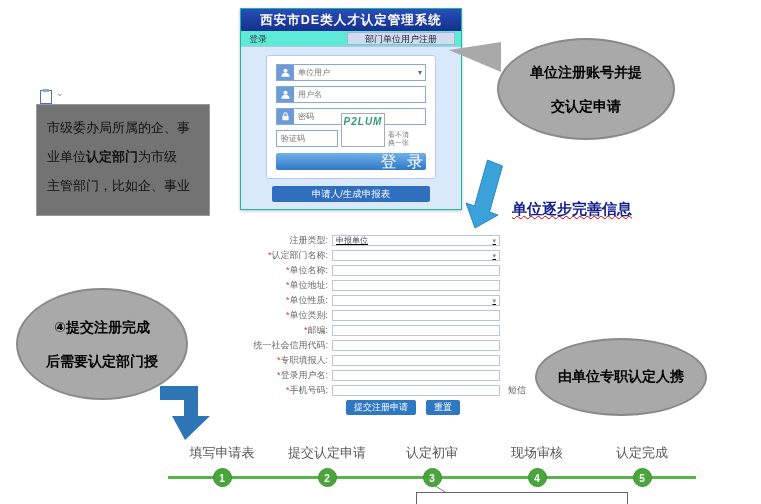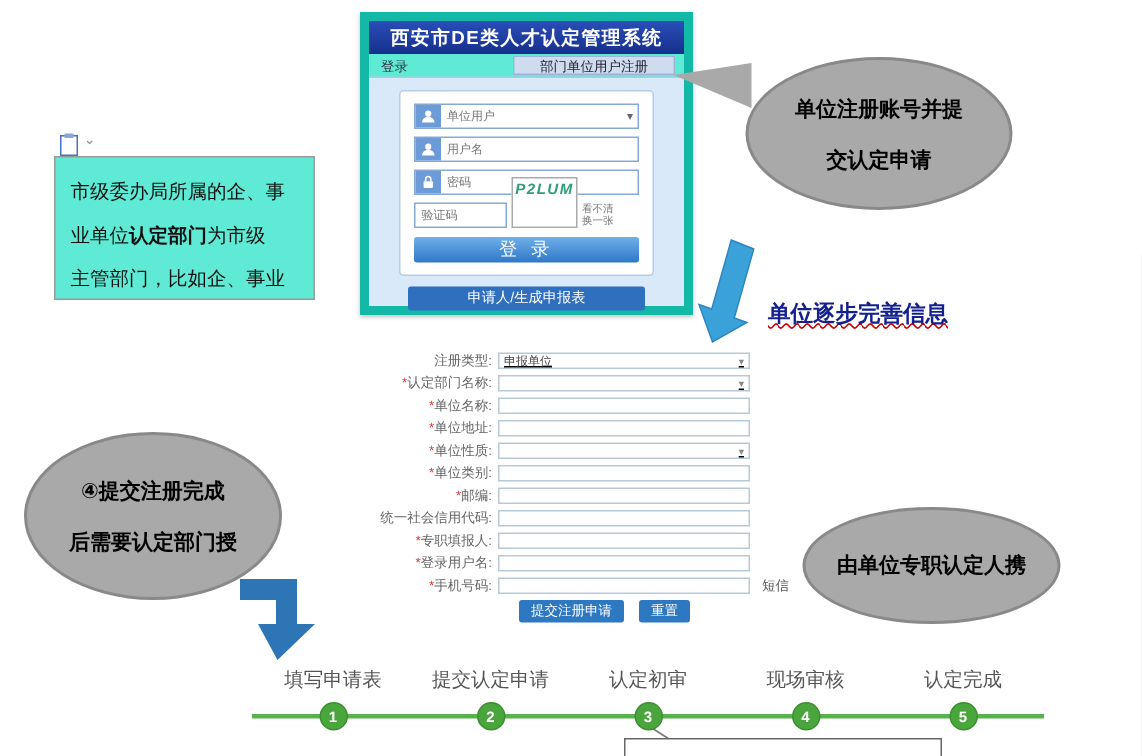--- a/index.html
+++ b/index.html
@@ -1,47 +1,47 @@
 <!DOCTYPE html>
 <html><head>
 <meta charset="utf-8">
 <style>
   * { margin:0; padding:0; box-sizing:border-box; }
   html,body { background:#f2f2f2; }
   body { font-family:"Liberation Sans","DejaVu Sans",sans-serif; }
   .stage { position:relative; width:761px; height:504px; background:#ffffff; overflow:hidden; margin:0 auto; }
 
   
-  .login-win { position:absolute; left:240px; top:8px; width:222px; height:202px; background:#d9e9f9; border:6px solid #14b8a6; box-shadow:0 1px 3px rgba(0,0,0,.25); }
+  .login-win { position:absolute; left:240px; top:8px; width:222px; height:202px; background:#d9e9f9; border:1px solid #14b8a6; box-shadow:0 1px 3px rgba(0,0,0,.25); }
   .login-title { height:22px; line-height:22px; text-align:center; color:#fff; font-size:12.5px; font-weight:bold; background:linear-gradient(#2a4db8,#15308c); letter-spacing:1px; }
   .login-tabs { position:relative; height:16px; background:#5eead4; border-bottom:1px solid #b4c6e4; }
   .tab-login { position:absolute; left:8px; top:2px; font-size:9px; color:#334; cursor:default; }
   .tab-reg { position:absolute; right:6px; top:1px; width:108px; height:13px; line-height:13px; text-align:center; font-size:9px; color:#223; background:#cfdcf0; border:1px solid #9db5da; }
   .login-panel { width:170px; margin:8px auto 0; background:#fff; border:1px solid #b7cce6; border-radius:3px; padding:8px 0; }
   .lrow { width:150px; height:17px; margin:0 auto 5px; background:#fff; border:1px solid #87a9d6; display:flex; align-items:center; }
   .licon { width:17px; height:100%; background:#6d9bd8; display:flex; align-items:center; justify-content:center; flex:none; }
   .lrow input { flex:1; min-width:0; border:none; outline:none; background:transparent; font-size:8px; padding-left:4px; color:#333; font-family:inherit; }
   .lrow .chev { font-size:8px; color:#667; padding-right:3px; }
   .cap-row { width:150px; height:17px; margin:0 auto 6px; display:flex; align-items:flex-end; gap:3px; }
   .cap-input { width:62px; height:17px; background:#fff; border:1px solid #87a9d6; display:flex; align-items:center; }
   .cap-input input { width:100%; border:none; outline:none; background:transparent; font-size:8px; padding-left:4px; color:#333; font-family:inherit; }
   .cap-img { width:44px; height:34px; line-height:15px; background:#fff; border:1px solid #aaa; text-align:center; font-size:10px; font-weight:bold; font-style:italic; color:#2e9e78; letter-spacing:1px; }
   .cap-refresh { font-size:7px; line-height:8px; color:#777; }
-  .login-btn { width:150px; height:17px; line-height:17px; margin:2px auto 0; text-align:center; color:#fff; font-size:12px; letter-spacing:3px; border-radius:2px; background:linear-gradient(#6fb0e8,#2f78c8); cursor:pointer; }
+  .login-btn { width:150px; height:17px; line-height:17px; margin:2px auto 0; text-align:right; color:#fff; font-size:16px; letter-spacing:3px; border-radius:2px; background:linear-gradient(#6fb0e8,#2f78c8); cursor:pointer; }
   .login-btn2 { width:158px; height:16px; line-height:16px; margin:7px auto 0; text-align:center; color:#fff; font-size:9.5px; border-radius:2px; background:#2f6fbe; cursor:pointer; }
 
   
   .ellipse { position:absolute; background:#a9a9a9; border:2px solid #898989; border-radius:50%; display:flex; flex-direction:column; justify-content:center; align-items:center; color:#000; font-weight:bold; text-align:center; }
   #co-tr { left:497px; top:38px; width:178px; height:102px; font-size:14px; line-height:34px; }
   #co-tr-tail { position:absolute; left:449px; top:42px; width:0; height:0; border-top:8px solid transparent; border-bottom:22px solid transparent; border-right:52px solid #a9a9a9; }
   #co-left { left:16px; top:288px; width:172px; height:112px; font-size:14px; line-height:34px; }
   #co-right { left:535px; top:338px; width:172px; height:78px; font-size:14px; }
 
   
-  .note-box { position:absolute; left:36px; top:104px; width:174px; height:96px; background:#5eead4; border:1px solid #9a9a9a; padding:8px 8px 0 10px; font-size:13px; line-height:29px; color:#111; overflow:hidden; }
+  .note-box { position:absolute; left:36px; top:104px; width:174px; height:112px; background:#737373; border:1px solid #9a9a9a; padding:8px 8px 0 10px; font-size:13px; line-height:29px; color:#111; overflow:hidden; }
   .note-box b { font-weight:bold; }
   .paste-icon { position:absolute; left:40px; top:90px; width:12px; height:14px; background:#fff; border:1px solid #4472c4; }
   .paste-icon::before { content:""; position:absolute; left:2px; top:-2px; width:6px; height:3px; background:#8aa7d6; }
   .paste-caret { position:absolute; left:56px; top:88px; font-size:9px; color:#888; }
 
   
   .flow-label { position:absolute; left:512px; top:200px; font-size:15px; font-weight:bold; color:#13208e; text-decoration:underline wavy #c00 1px; }
 
   
   .fpanel { position:absolute; left:228px; top:233px; width:310px; height:181px; background:#fff; padding-top:2px; }

